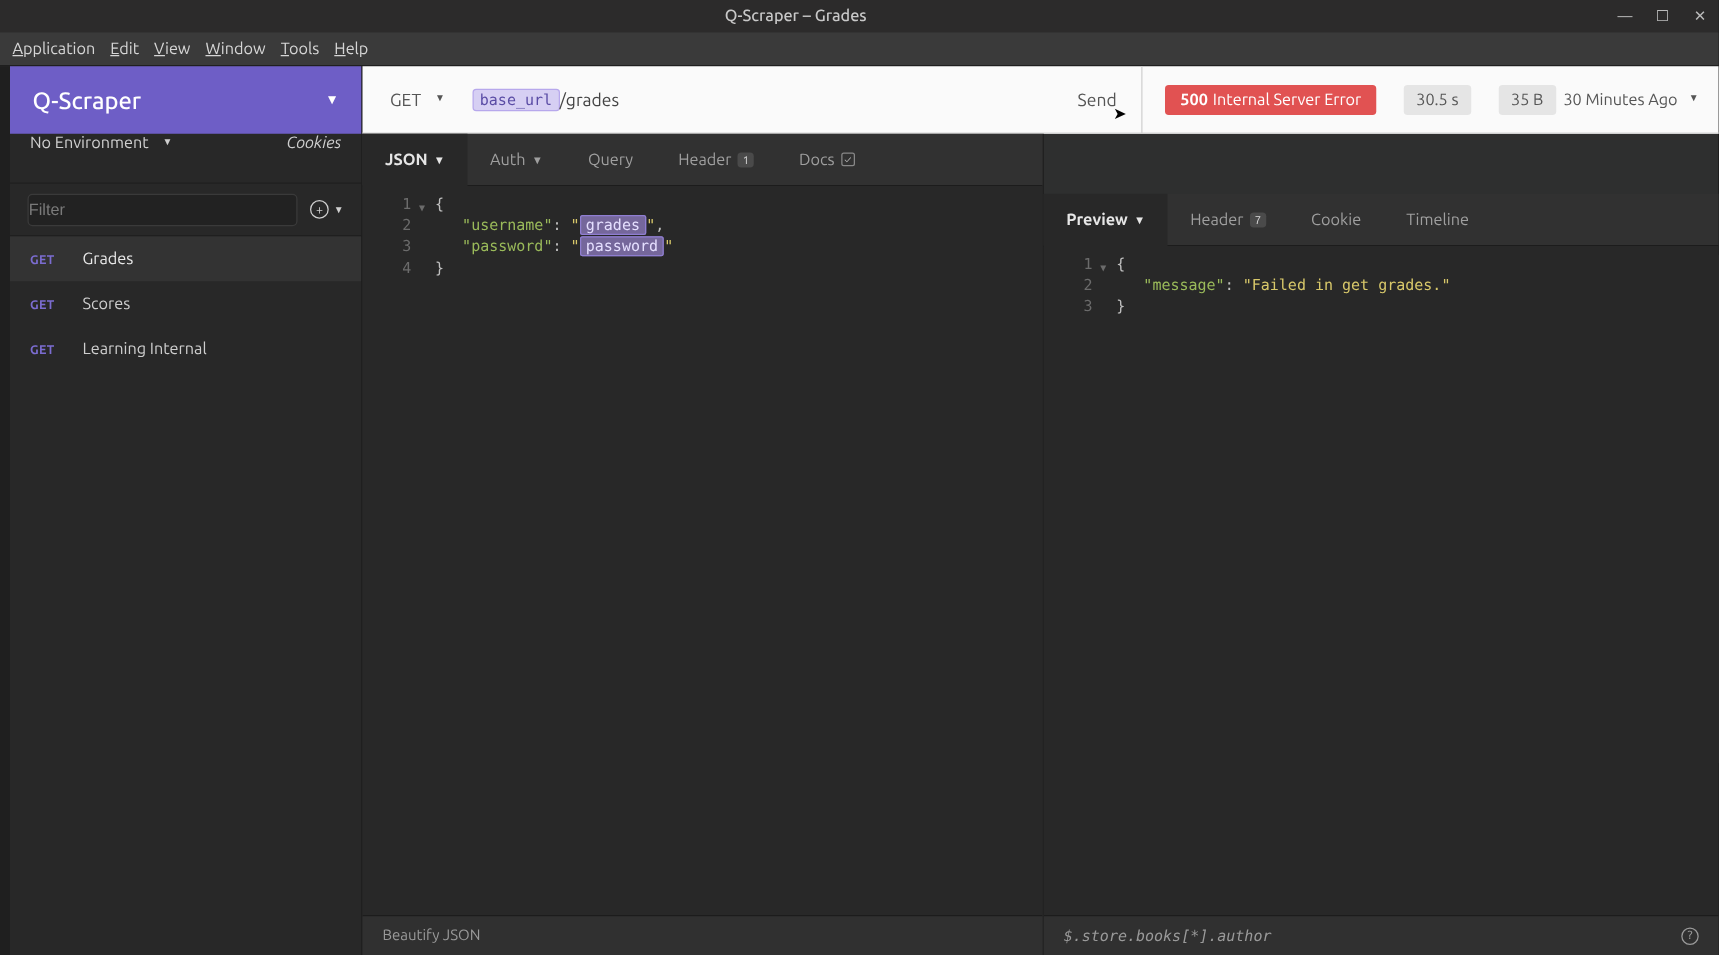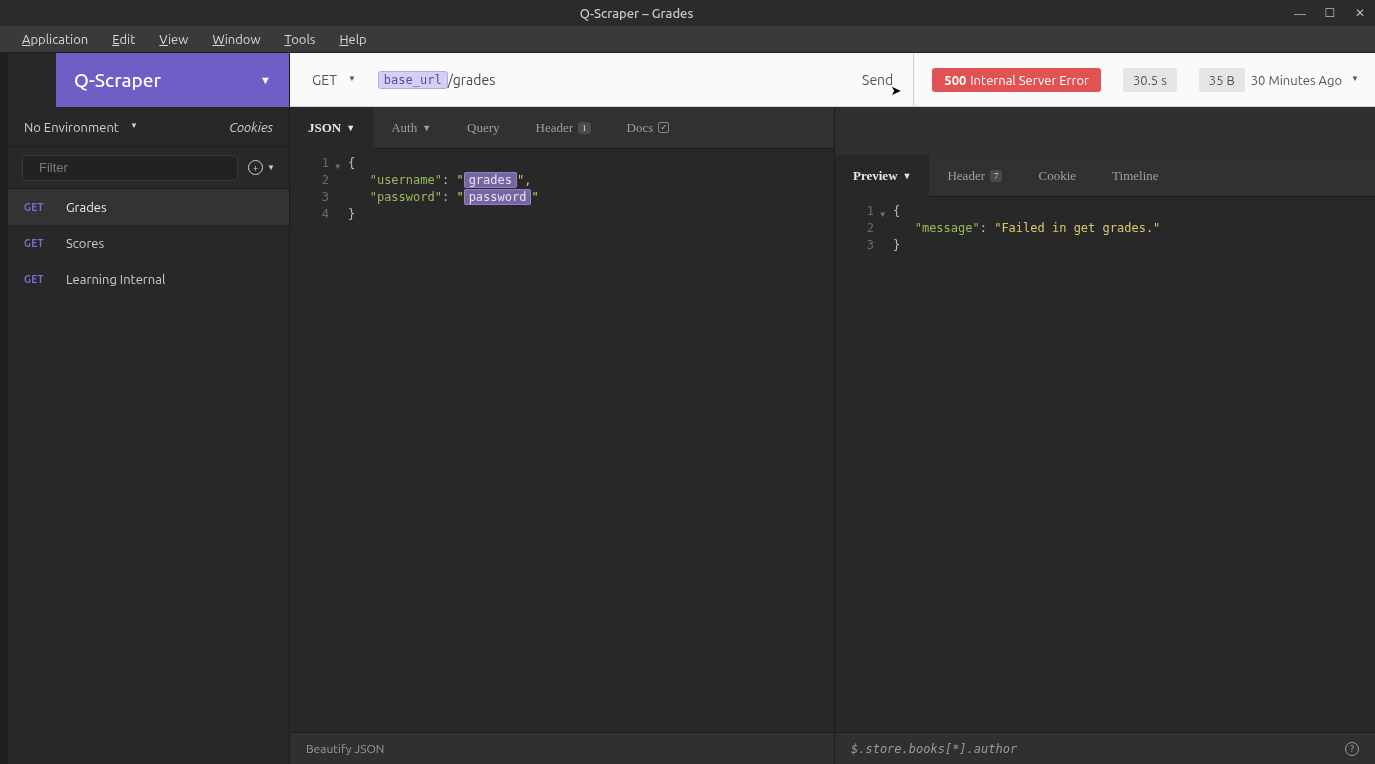--- a/index.html
+++ b/index.html
@@ -7,38 +7,38 @@
 .app { width: 100%; height: 100%; display: flex; flex-direction: column; background: #2e2f2f; color: #c8c8c8; }
 
 
 .titlebar { height: 26px; background: #2c2b2b; display: flex; align-items: center; padding: 0 8px; gap: 28px; }
 .title-text { flex: 1; text-align: center; font-size: 13px; color: #c8c8c8; font-weight: 500; }
 .win-controls { display: flex; gap: 16px; align-items: center; }
 .win-btn { width: 14px; height: 14px; display: flex; align-items: center; justify-content: center; color: #bbb; font-size: 12px; cursor: pointer; }
 
 
 .menubar { height: 27px; background: #3a3a3a; display: flex; align-items: center; padding: 0 10px; gap: 12px; font-size: 13px; border-bottom: 1px solid #1f1f1f; }
-.menuitem { color: #d6d6d6; cursor: pointer; margin-left: 12px; }
+.menuitem { color: #d6d6d6; cursor: pointer; }
 .menuitem .u { text-decoration: underline; }
 
 
 .content { flex: 1; display: flex; min-height: 0; border-left: 8px solid #1f1f1f; }
 
 
 .sidebar { width: 282px; background: #282828; display: flex; flex-direction: column; border-right: 1px solid #1d1d1d; }
-.ws-header { height: 54px; background: #6e5ec6; display: flex; align-items: center; justify-content: space-between; padding: 0 18px; margin-left: 48px; }
+.ws-header { height: 54px; background: #6e5ec6; display: flex; align-items: center; justify-content: space-between; padding: 0 18px; }
 .ws-title { color: #fff; font-size: 19px; font-weight: 500; }
 .ws-caret { color: #fff; font-size: 11px; }
 
-.env-row { height: 40px; display: flex; align-items: center; justify-content: space-between; padding: 0 16px; font-size: 13px; color: #cfcfcf; border-bottom: 1px solid #1f1f1f; }
+.env-row { height: 40px; display: flex; align-items: flex-start; justify-content: space-between; padding: 0 16px; font-size: 13px; color: #cfcfcf; border-bottom: 1px solid #1f1f1f; }
 .env-left { display: flex; align-items: center; gap: 6px; cursor: pointer; }
 .cookies-link { cursor: pointer; font-style: italic; }
 
 .filter-row { height: 42px; display: flex; align-items: center; padding: 0 14px; gap: 10px; border-bottom: 1px solid #1f1f1f; }
-.filter-input { flex: 1; background: #222; border: 1px solid #3a3a3a; border-radius: 4px; height: 26px; padding: 0 16px; color: #ccc; font-size: 13px; outline: none; }
+.filter-input { flex: 1; background: #222; border: 1px solid #3a3a3a; border-radius: 4px; height: 26px; padding: 0 0; color: #ccc; font-size: 13px; outline: none; }
 .filter-input::placeholder { color: #7a7a7a; }
 .plus-group { display: flex; align-items: center; gap: 4px; color: #d0d0d0; cursor: pointer; }
 .plus-circle { width: 15px; height: 15px; border: 1.5px solid #d0d0d0; border-radius: 50%; display: flex; align-items: center; justify-content: center; font-size: 10px; line-height: 1; }
 
 .req-list { flex: 1; overflow: auto; }
 .req-item { height: 36px; display: flex; align-items: center; padding: 0 16px; gap: 16px; font-size: 13px; cursor: pointer; }
 .req-item.active { background: #333333; }
 .req-method { color: #7b6cd0; font-size: 10px; font-weight: 700; width: 26px; letter-spacing: 0.3px; }
 .req-name { color: #cecece; }
 .req-item.active .req-name { color: #e9e9e9; }
@@ -61,21 +61,21 @@
 .urlbar-gap { width: 10px; }
 .urlbar .sep-v { width: 1px; height: 54px; background: #d0d0d0; margin: 0 12px 0 0; }
 
 
 .panels { flex: 1; display: flex; min-height: 0; }
 .panel { display: flex; flex-direction: column; min-width: 0; }
 .panel.left { flex: 1; border-right: 1px solid #1d1d1d; }
 .panel.right { width: 540px; margin-top: 48px; }
 
 .tabs { height: 42px; background: #313131; display: flex; align-items: stretch; border-bottom: 1px solid #1c1c1c; }
-.tab { padding: 0 18px; display: flex; align-items: center; gap: 5px; font-size: 13px; color: #9f9f9f; cursor: pointer; position: relative; font-family: Liberation Serif, serif; }
+.tab { padding: 0 18px; display: flex; align-items: center; gap: 5px; font-size: 13px; color: #9f9f9f; cursor: pointer; position: relative; }
 .tab.active { background: #282828; color: #e6e6e6; font-weight: 600; }
 .tab.active::after { content: ""; position: absolute; left: 0; right: 0; bottom: -1px; height: 1px; background: #282828; }
 .tab-caret { font-size: 9px; }
 .badge-count { background: #4a4a4a; color: #ddd; font-size: 9px; padding: 0 4px; border-radius: 3px; line-height: 12px; height: 12px; }
 .tick-box { width: 11px; height: 11px; border: 1px solid #888; border-radius: 2px; display: flex; align-items: center; justify-content: center; font-size: 8px; line-height: 1; color: #bbb; }
 
 .code-area { flex: 1; background: #282828; display: flex; font-family: "DejaVu Sans Mono", Menlo, monospace; font-size: 12px; line-height: 17px; overflow: auto; }
 .gutter { width: 48px; text-align: right; padding: 6px 4px 6px 0; color: #6b6b6b; }
 .gutter-line { padding-right: 5px; position: relative; }
 .fold-tri { position: absolute; right: -6px; top: 3px; font-size: 8px; color: #6b6b6b; }

